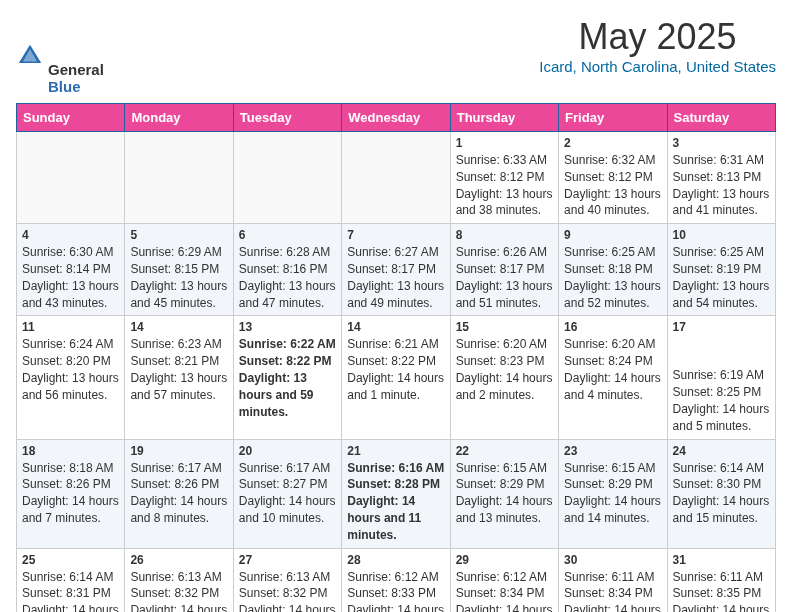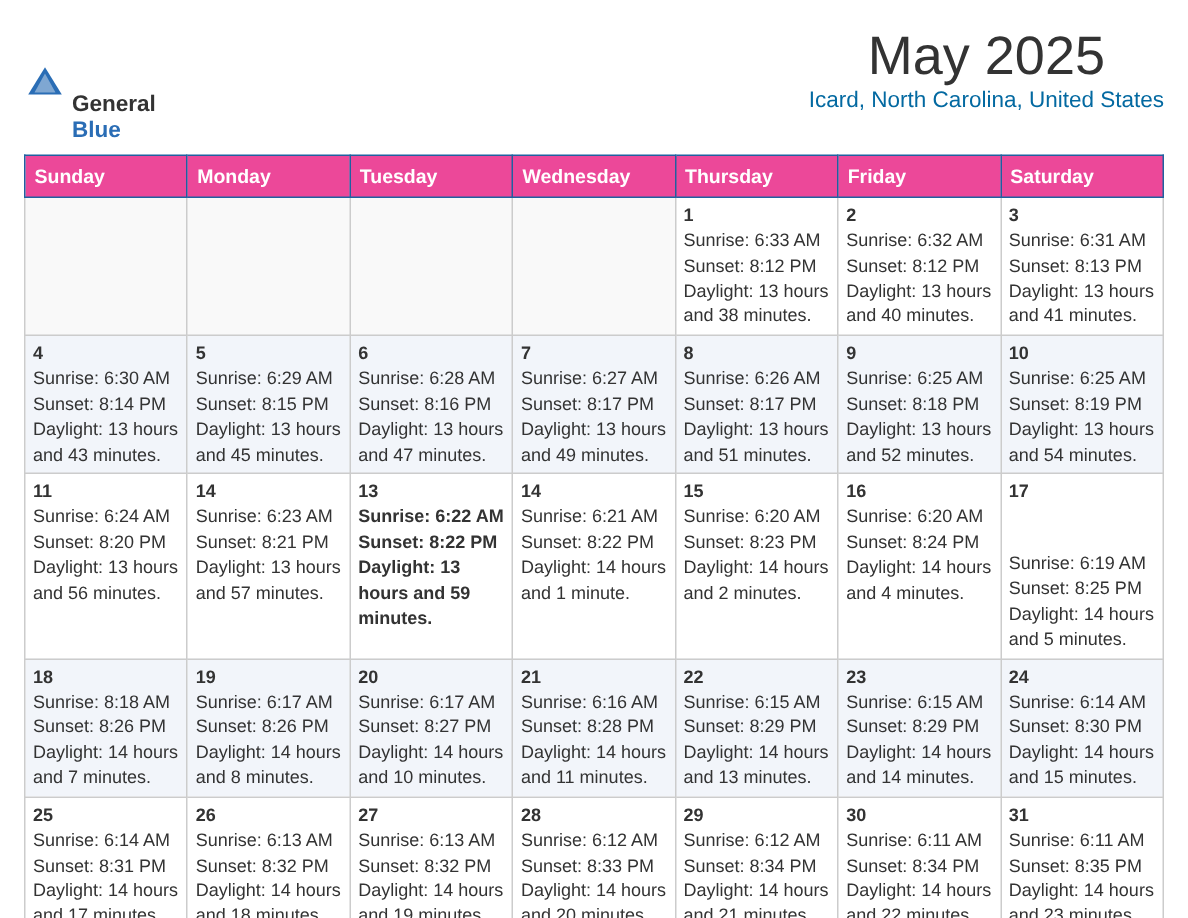--- a/index.html
+++ b/index.html
@@ -254,21 +254,21 @@
 Daylight: 14 hours and 8 minutes.</div>
         </td>
         <td>
           <span class="day-num">20</span>
           <div class="day-info" style="white-space: pre-line;">Sunrise: 6:17 AM
 Sunset: 8:27 PM
 Daylight: 14 hours and 10 minutes.</div>
         </td>
         <td>
           <span class="day-num">21</span>
-          <div class="day-info" style="white-space: pre-line;">Sunrise: 6:16 AM
+          <div class="day-info" style="white-space: pre-line; font-weight: bold;">Sunrise: 6:16 AM
 Sunset: 8:28 PM
 Daylight: 14 hours and 11 minutes.</div>
         </td>
         <td>
           <span class="day-num">22</span>
           <div class="day-info" style="white-space: pre-line;">Sunrise: 6:15 AM
 Sunset: 8:29 PM
 Daylight: 14 hours and 13 minutes.</div>
         </td>
         <td>

